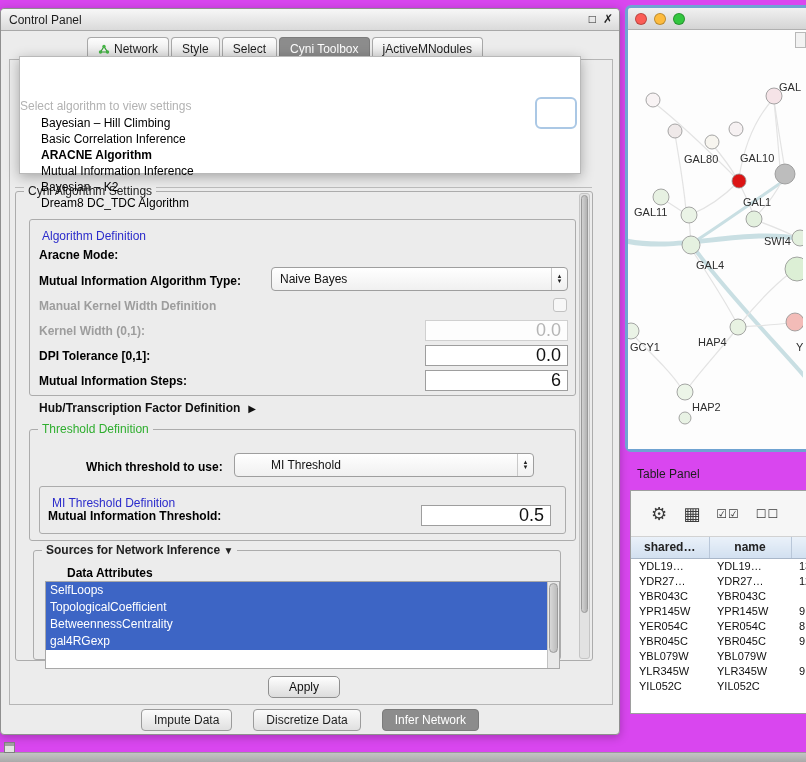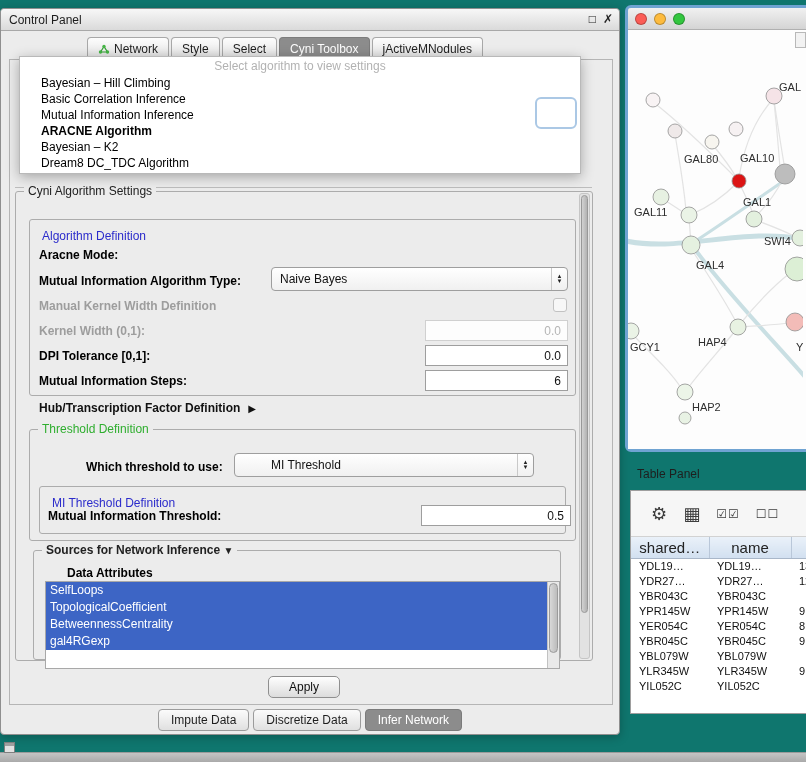--- a/index.html
+++ b/index.html
@@ -1,17 +1,17 @@
 <!DOCTYPE html>
 <html><head>
 <meta charset="utf-8">
 <style>
   * { margin:0; padding:0; box-sizing:border-box; font-family:"Liberation Sans","DejaVu Sans",sans-serif; }
   html,body { width:806px; height:762px; }
-  .page { position:relative; width:806px; height:762px; background:#0f766e; overflow:hidden; font-size:12px; color:#111; }
+  .page { position:relative; width:806px; height:762px; background:#d946ef; overflow:hidden; font-size:12px; color:#111; }
 
   
   .control-window { position:absolute; left:0; top:8px; width:620px; height:727px;
     background:#ececec; border:1px solid #8f8f8f; border-radius:4px;
     box-shadow:0 2px 10px rgba(0,0,0,.25); }
   .titlebar { position:absolute; left:0; top:0; right:0; height:22px;
     background:linear-gradient(#f7f7f7,#dadada); border-bottom:1px solid #a8a8a8; border-radius:4px 4px 0 0; }
   .titlebar .title { position:absolute; left:8px; top:4px; font-size:12px; color:#1c1c1c; }
   .winbtns { position:absolute; right:6px; top:3px; display:flex; gap:7px; font-size:12px; color:#222; }
   .winbtns span { cursor:default; }
@@ -37,21 +37,21 @@
   .frm-label.dis { color:#9d9d9d; }
 
   .combo { position:absolute; height:24px; background:linear-gradient(#ffffff,#f0f0f0);
     border:1px solid #9e9e9e; border-radius:4px; display:flex; align-items:center; cursor:default; }
   .combo-val { flex:1; padding-left:8px; font-size:12px; color:#111; white-space:nowrap; overflow:hidden; }
   .combo-arrows { width:16px; height:100%; display:flex; flex-direction:column; align-items:center;
     justify-content:center; border-left:1px solid #c9c9c9; color:#222; }
   .combo-arrows i { font-style:normal; font-size:6px; line-height:5.5px; }
 
   .tfield { position:absolute; height:21px; border:1px solid #9e9e9e; background:#fff;
-    font-size:12px; text-align:right; padding:0 6px; color:#111; }
+    font-size:18px; text-align:right; padding:0 6px; color:#111; }
   .tfield.dis { border-color:#d0d0d0; color:#b5b5b5; background:#fdfdfd; }
 
   .checkbox { position:absolute; width:14px; height:14px; border:1px solid #c2c2c2;
     border-radius:3px; background:#f7f7f7; }
 
   .hub-row { position:absolute; left:38px; top:392px; font-weight:bold; font-size:12px; display:flex; gap:8px; align-items:center; }
   .tri { font-size:10px; }
 
   .attr-list { position:absolute; left:44px; top:572px; width:515px; height:88px;
     background:#fff; border:1px solid #a8a8a8; overflow:hidden; }
@@ -64,29 +64,29 @@
 
   .set-scroll { position:absolute; left:578px; top:184px; width:11px; height:466px;
     background:#e2e2e2; border:1px solid #c5c5c5; border-radius:3px; }
   .set-scroll .thumb { margin:1px; height:418px; background:linear-gradient(90deg,#d2d2d2,#b2b2b2);
     border:1px solid #989898; border-radius:5px; }
 
   .apply { position:absolute; left:267px; top:667px; width:72px; height:22px;
     border:1px solid #8f8f8f; border-radius:5px; background:linear-gradient(#fefefe,#dcdcdc);
     font-size:12px; color:#111; }
 
-  .bottom-tabs { position:absolute; left:0; right:0; top:700px; display:flex; justify-content:center; gap:4px; }
+  .bottom-tabs { position:absolute; left:0; right:0; top:700px; display:flex; justify-content:center; gap:21px; }
   .btab { padding:3px 12px; font-size:12px; border:1px solid #9b9b9b; border-radius:4px;
     background:linear-gradient(#fbfbfb,#e0e0e0); color:#1e1e1e; white-space:nowrap; }
   .btab.sel { background:#8c8c8c; color:#fff; border-color:#7b7b7b; }
 
   
   .algo-popup { position:absolute; left:18px; top:47px; width:562px; height:118px;
     background:#fff; border:1px solid #b9b9b9; box-shadow:0 3px 12px rgba(0,0,0,.3); z-index:10; }
-  .algo-ph { height:18px; line-height:18px; text-align:center; color:#b2b2b2; font-size:12px; }
+  .algo-ph { height:18px; line-height:18px; text-align:left; color:#b2b2b2; font-size:12px;margin-top:40px; }
   .dd-item { height:16px; line-height:16px; padding-left:21px; font-size:12px; color:#000; white-space:nowrap; }
   .dd-item.bold { font-weight:bold; }
   .frag { position:absolute; left:515px; top:40px; width:42px; height:32px;
     border:2px solid #abc8e5; border-radius:6px; background:#fff; }
 
   
   .net-window { position:absolute; left:625px; top:5px; width:200px; height:447px;
     border:3px solid #6fa3d2; border-radius:6px; background:#fff;
     box-shadow:inset 0 0 0 1px #a9a9a9; }
   .net-titlebar { height:22px; background:linear-gradient(#f1f1f1,#d4d4d4);
@@ -100,21 +100,21 @@
   
   .tbl-title { position:absolute; left:637px; top:467px; font-size:12px; color:#1e1e1e; }
   .table-window { position:absolute; left:630px; top:490px; width:200px; height:224px;
     background:#fff; border:1px solid #9e9e9e; overflow:hidden; }
   .tbl-toolbar { height:46px; background:#f6f6f6; border-bottom:1px solid #d2d2d2;
     display:flex; align-items:center; gap:16px; padding-left:20px; color:#3c3c3c; }
   .tool-ico { font-size:18px; line-height:18px; }
   .tool-ico.small { font-size:12px; letter-spacing:1px; }
   .table-window table { border-collapse:collapse; width:100%; table-layout:fixed; }
   .table-window th { background:linear-gradient(#eaf1f9,#d2e0f0); border-right:1px solid #b9c7d9;
-    border-bottom:1px solid #a9b7c9; font-size:15px; font-weight:normal; height:21px; color:#222; }
+    border-bottom:1px solid #a9b7c9; font-size:12px; font-weight:bold; height:21px; color:#222; }
   .table-window th:nth-child(1){ width:78px; }
   .table-window th:nth-child(2){ width:82px; }
   .table-window td { font-size:11px; height:15px; padding-left:8px; white-space:nowrap; overflow:hidden; color:#101010; }
 
   
   .bottom-strip { position:absolute; left:0; top:752px; width:806px; height:10px;
     background:linear-gradient(#c4c4c4,#aaaaaa); border-top:1px solid #9a9a9a; }
   .corner-icon { position:absolute; left:4px; top:742px; width:11px; height:11px;
     border:1px solid #7f7f7f; background:#e2e2e2; }
   .corner-icon::before { content:""; display:block; height:3px; background:#9f9f9f; }
@@ -206,21 +206,21 @@
       <span class="combo-arrows">
           <i>▲</i>
           <i>▼</i>
         </span>
     </div>
 
     <div class="group" style="left:38px; top:477px; width:527px; height:48px;">
       <span class="gtitle blue">MI Threshold Definition</span>
     </div>
     <div class="frm-label" style="left:47px; top:500px;">Mutual Information Threshold:</div>
-    <input class="tfield" style="left: 420px; top: 496px; width: 150px; padding-left: 44px;" readonly="" value="0.5">
+    <input class="tfield" style="left: 420px; top: 496px; width: 130px; padding-left: 44px;" readonly="" value="0.5">
 
     <div class="group" style="left:32px; top:541px; width:528px; height:110px;">
       <span class="gtitle" style="font-weight:bold;">
         <span>Sources for Network Inference</span>
         <span class="tri">▼</span>
       </span>
     </div>
     <div class="frm-label" style="left:38px; top:557px;margin-left:28px;">Data Attributes</div>
 
     <div class="attr-list">
@@ -245,22 +245,22 @@
         <div class="btab">Impute Data</div>
         <div class="btab">Discretize Data</div>
         <div class="btab sel">Infer Network</div>
       </div>
 
     <div class="algo-popup">
       <div class="algo-ph">Select algorithm to view settings</div>
       <div id="algo-items">
           <div class="dd-item">Bayesian – Hill Climbing</div>
           <div class="dd-item">Basic Correlation Inference</div>
+          <div class="dd-item bold">ARACNE Algorithm</div>
           <div class="dd-item">Mutual Information Inference</div>
-          <div class="dd-item bold">ARACNE Algorithm</div>
           <div class="dd-item">Bayesian – K2</div>
           <div class="dd-item">Dream8 DC_TDC Algorithm</div>
         </div>
       <div class="frag"></div>
     </div>
   </div>
 
   <div class="net-window">
     <div class="net-titlebar">
       <span class="light" style="background: rgb(251, 92, 86);"></span>

